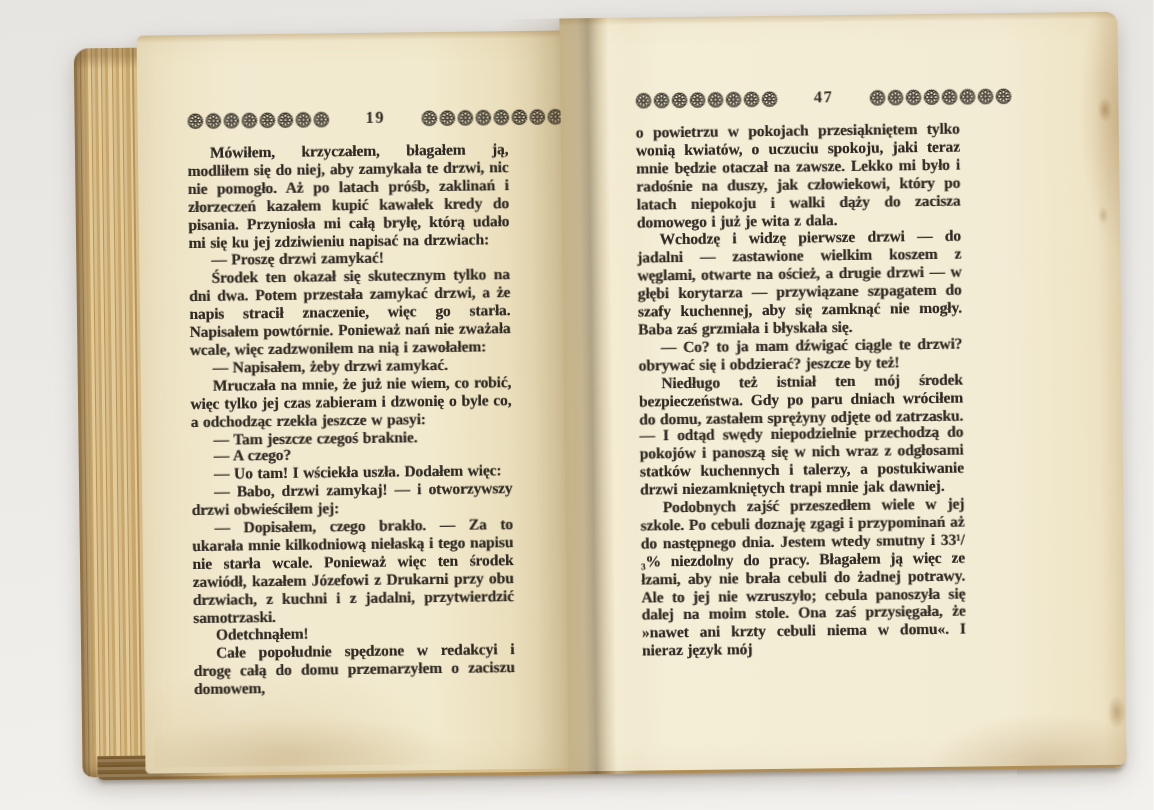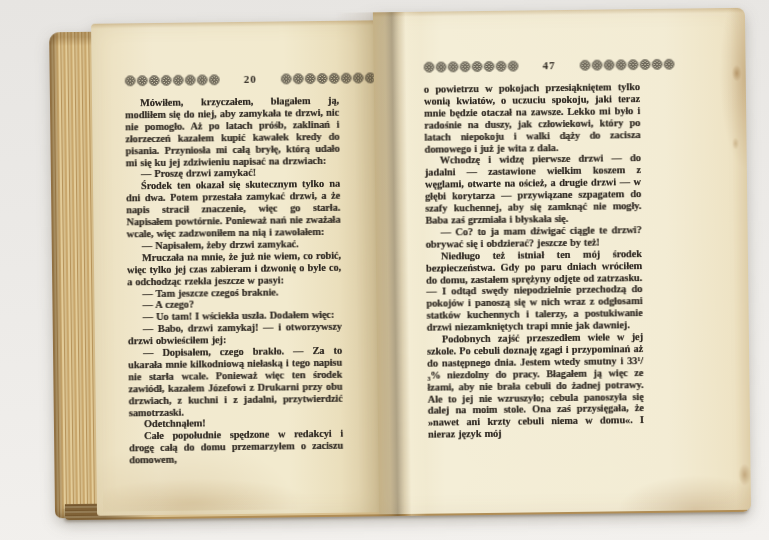--- a/index.html
+++ b/index.html
@@ -147,21 +147,21 @@
             <svg class="ros">
                 <use href="#rosette"></use>
               </svg>
             <svg class="ros">
                 <use href="#rosette"></use>
               </svg>
             <svg class="ros">
                 <use href="#rosette"></use>
               </svg>
           </span>
-          <span class="page-num">20</span>
+          <span class="page-num">19</span>
           <span class="orn-row">
             <svg class="ros">
                 <use href="#rosette"></use>
               </svg>
             <svg class="ros">
                 <use href="#rosette"></use>
               </svg>
             <svg class="ros">
                 <use href="#rosette"></use>
               </svg>

